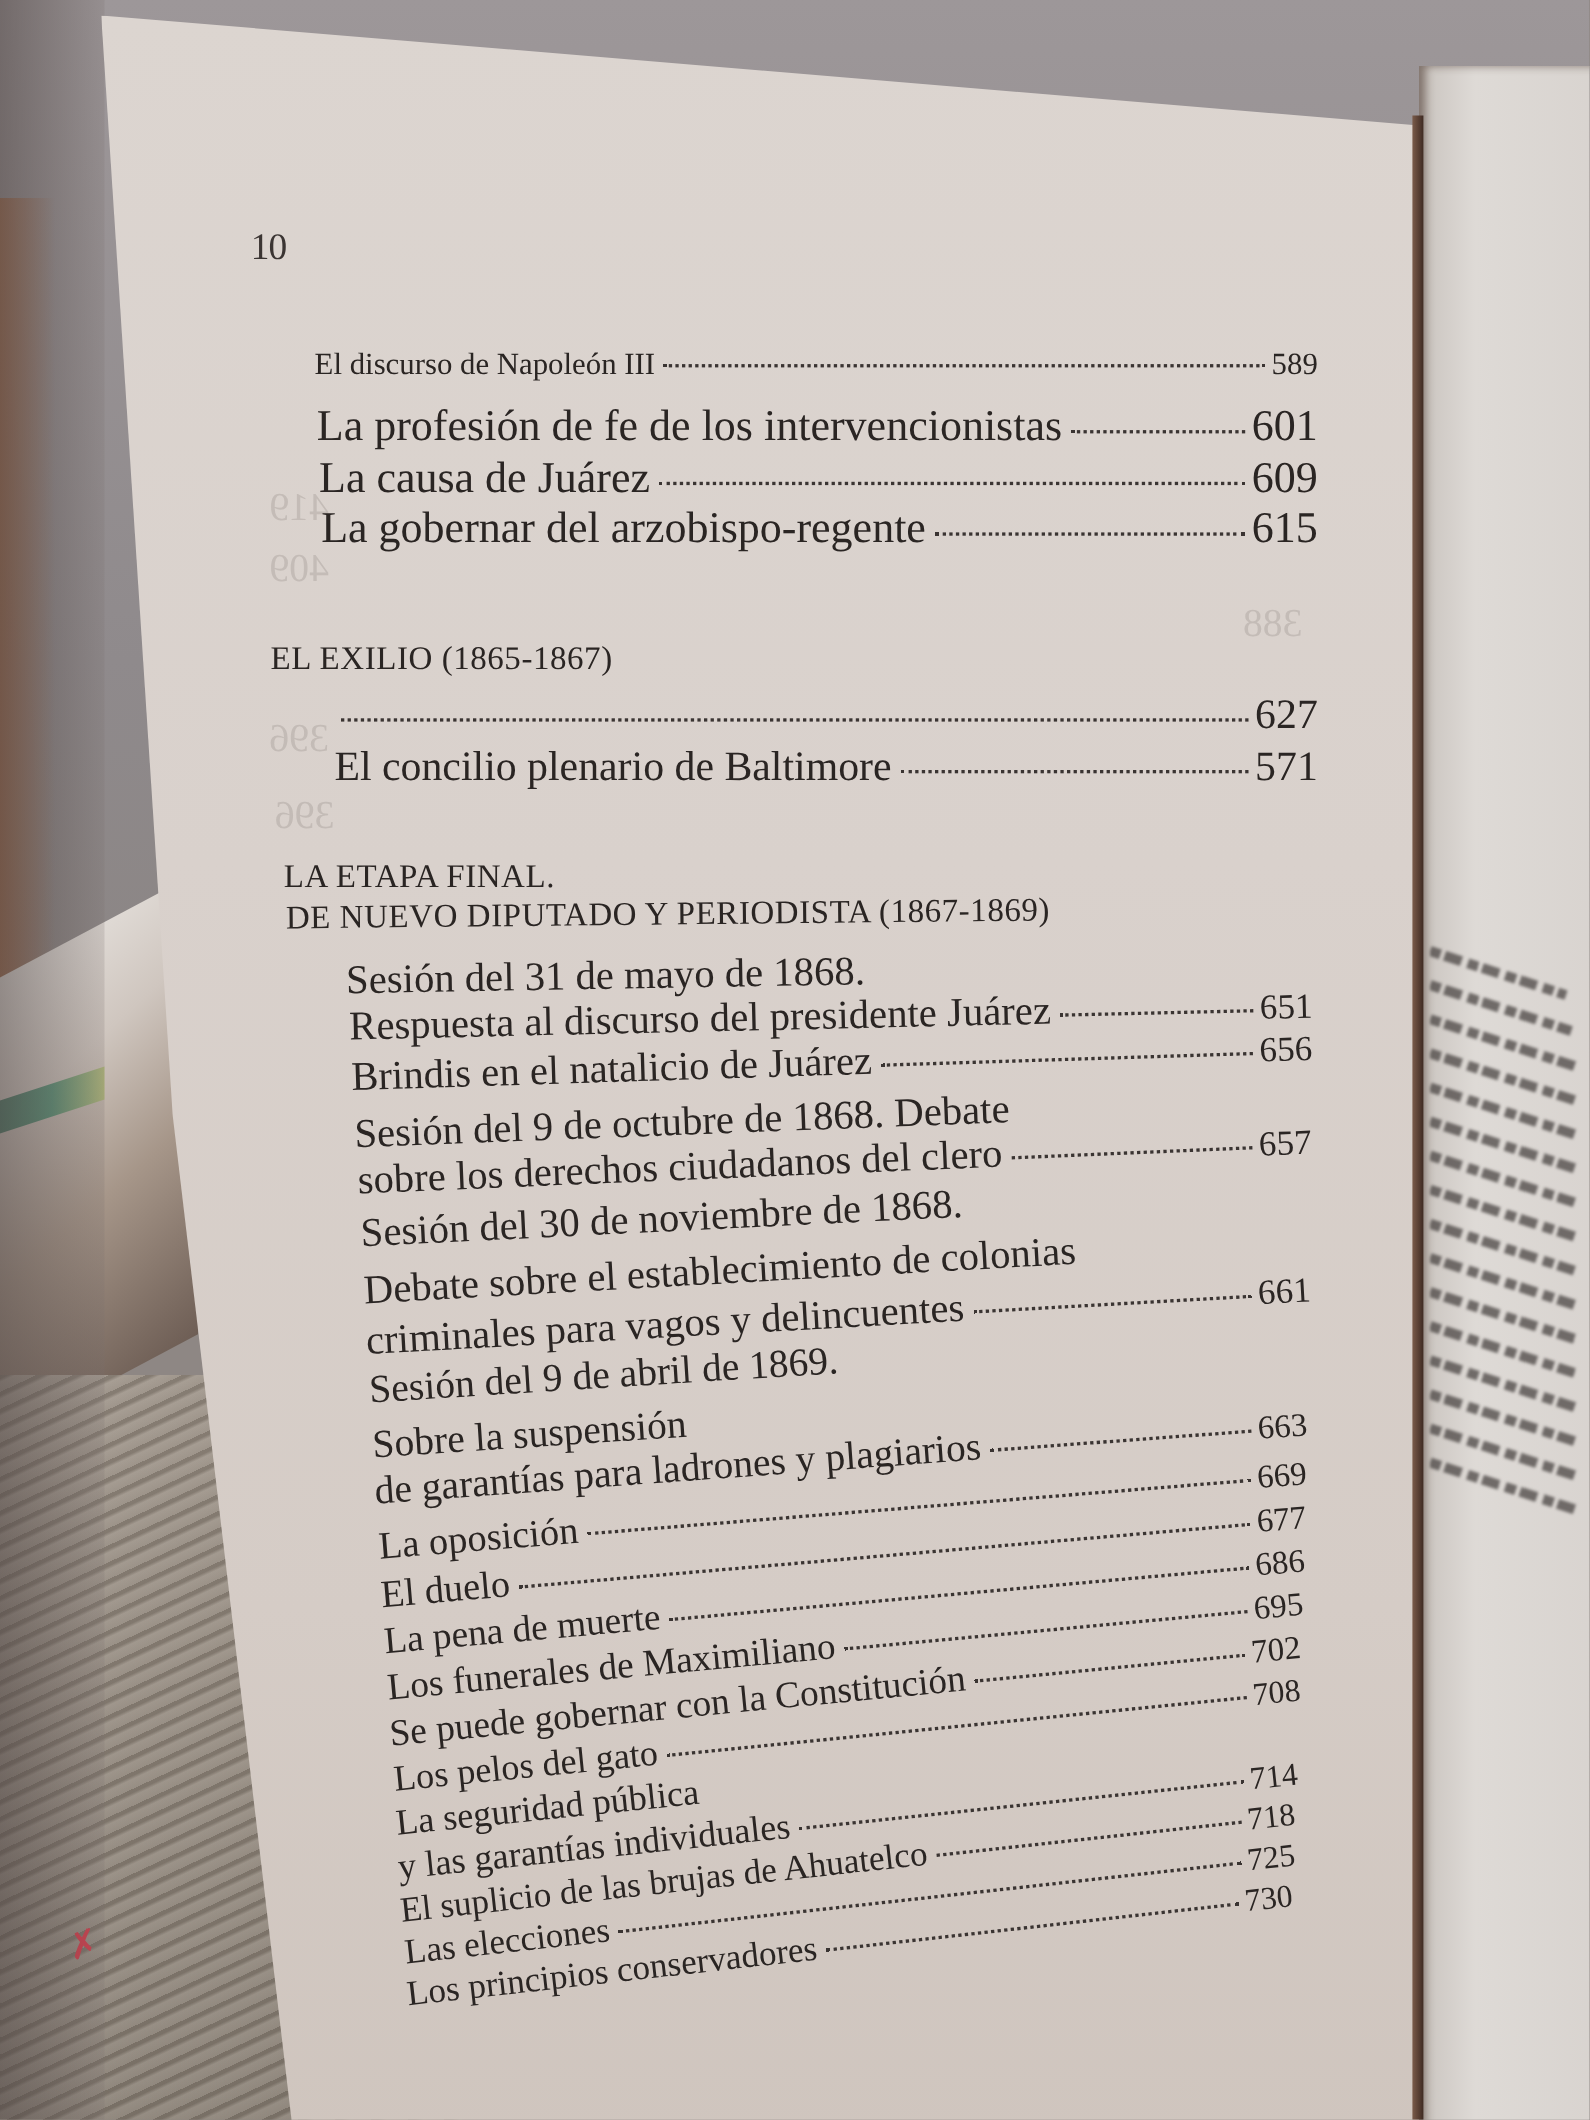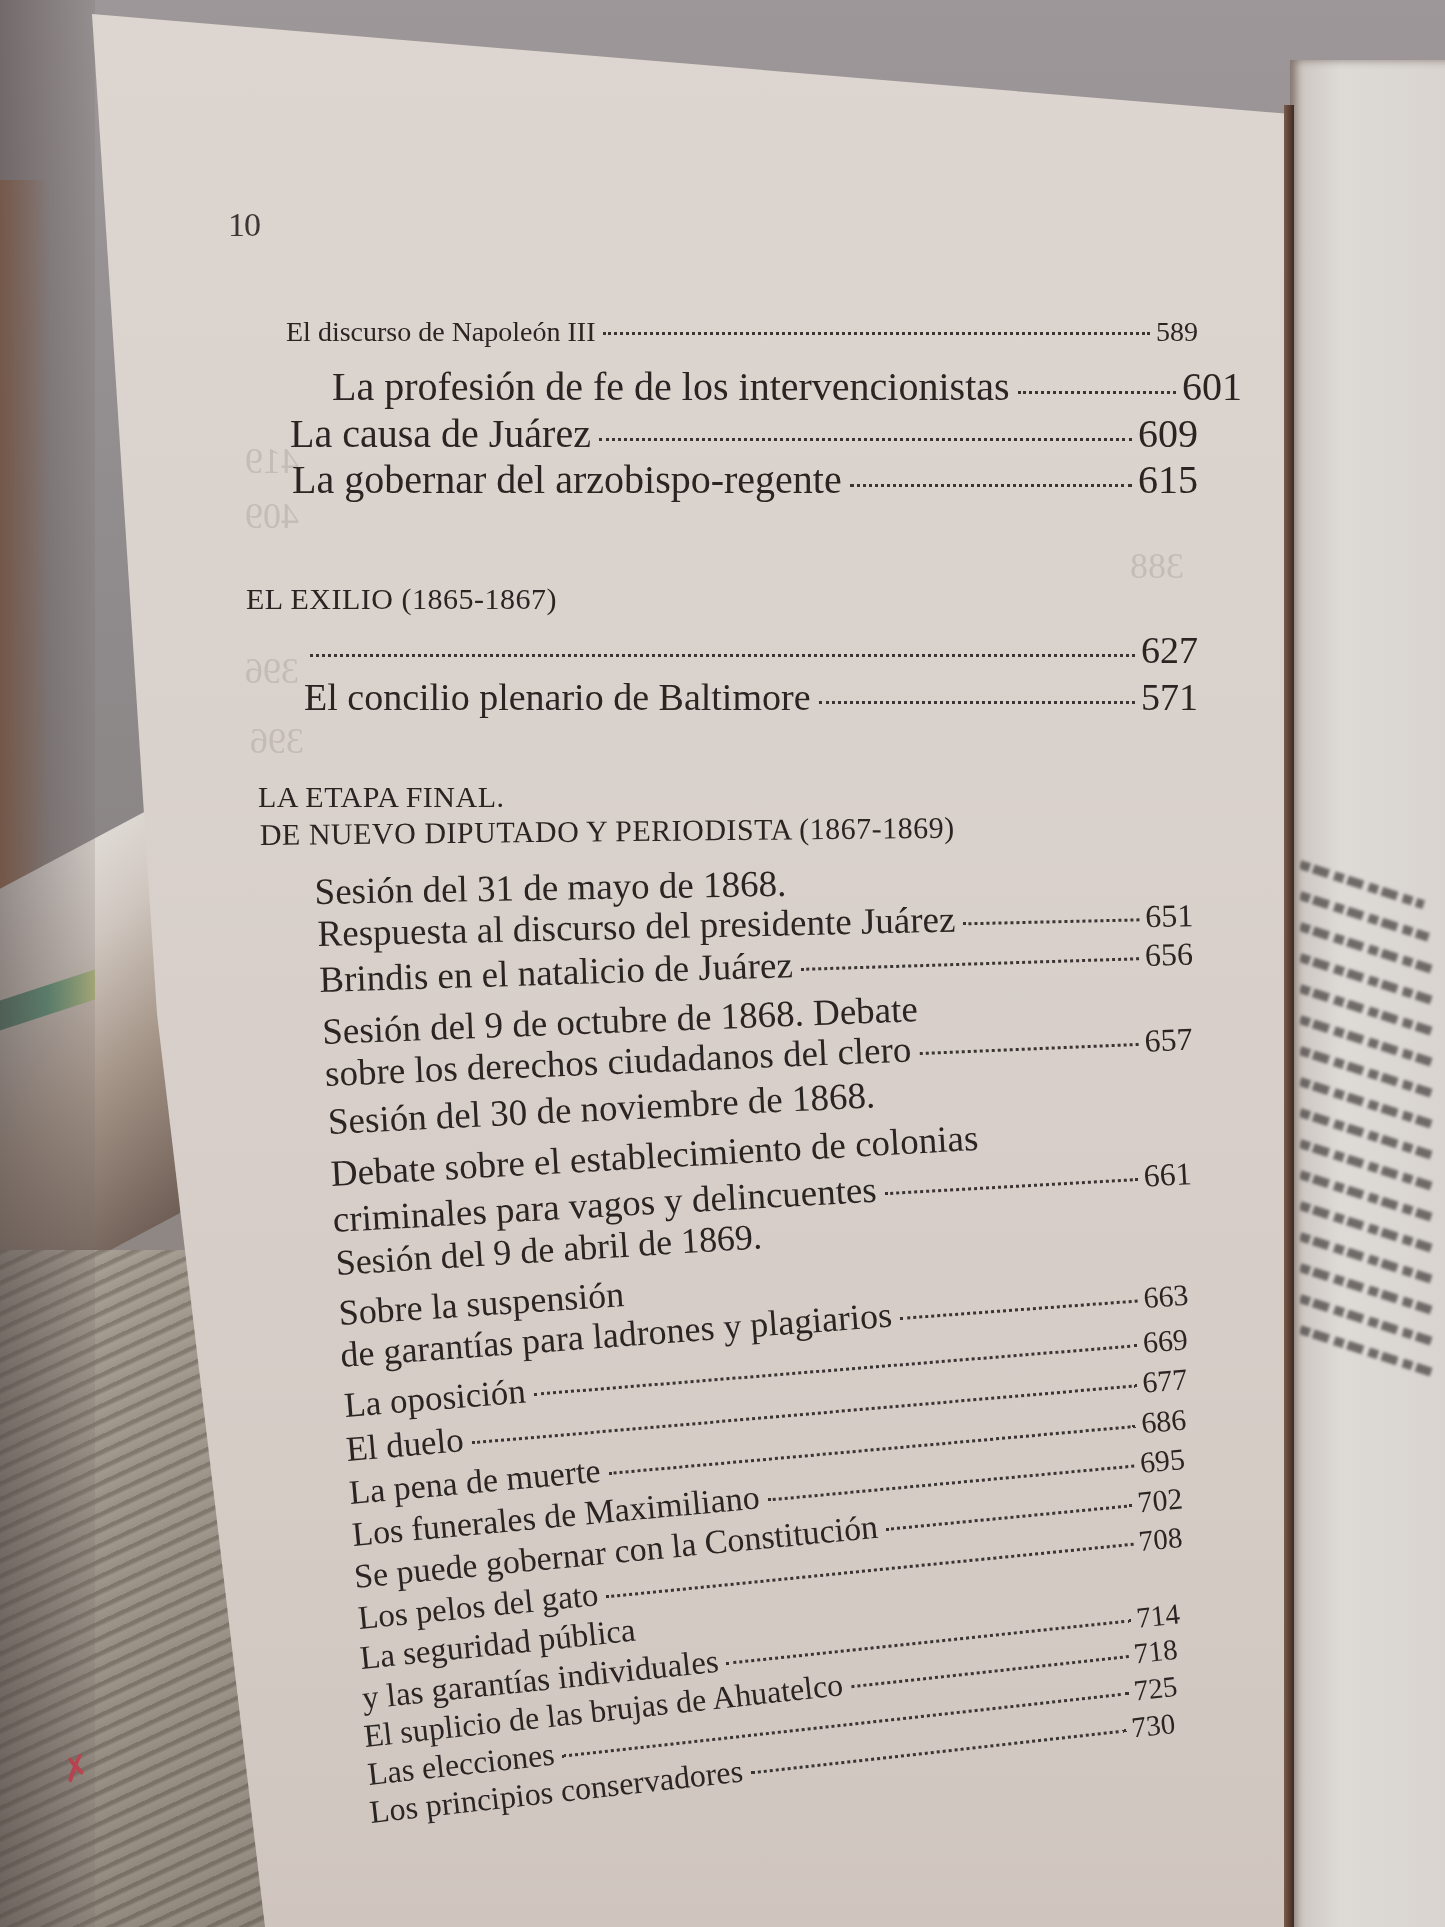--- a/index.html
+++ b/index.html
@@ -164,21 +164,21 @@
 <div class="ghost" style="left:245px; top:650px;">396</div>
 <div class="ghost" style="left:250px; top:720px;">396</div>
 
 <div class="page-number">10</div>
 
 <div class="toc-entry" style="left:286px; top:316px; width:912px; font-size:28px;">
   <span class="title">El discurso de Napoleón III</span>
   <span class="leader"></span>
   <span class="pg">589</span>
 </div>
-<div class="toc-entry" style="left:288px; top:363px; width:910px; font-size:40px;margin-left:44px;">
+<div class="toc-entry" style="left:288px; top:363px; width:910px; font-size:40px;">
   <span class="title">La profesión de fe de los intervencionistas</span>
   <span class="leader"></span>
   <span class="pg">601</span>
 </div>
 <div class="toc-entry" style="left:290px; top:410px; width:908px; font-size:40px;">
   <span class="title">La causa de Juárez</span>
   <span class="leader"></span>
   <span class="pg">609</span>
 </div>
 <div class="toc-entry" style="left:292px; top:456px; width:906px; font-size:40px;">

